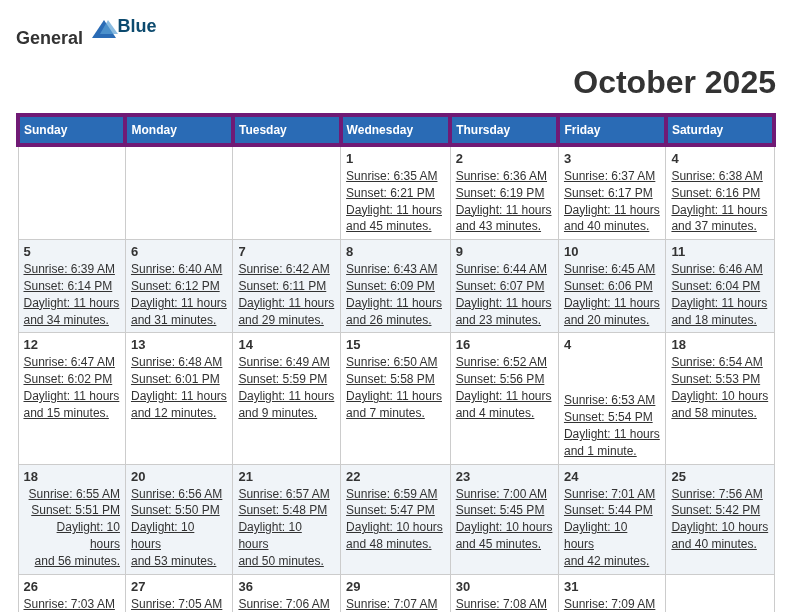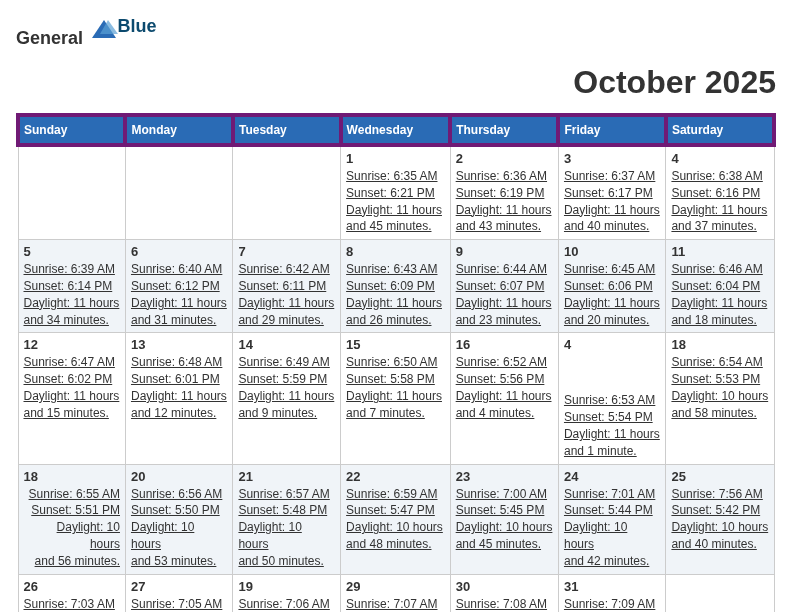--- a/index.html
+++ b/index.html
@@ -320,21 +320,21 @@
 and 37 minutes.</div>
         </td>
         <td>
           <span class="day-number">27</span>
           <div class="day-info" style="white-space: pre-line;">Sunrise: 7:05 AM
 Sunset: 5:40 PM
 Daylight: 10 hours
 and 35 minutes.</div>
         </td>
         <td>
-          <span class="day-number">19</span>
+          <span class="day-number">36</span>
           <div class="day-info" style="white-space: pre-line;">Sunrise: 7:06 AM
 Sunset: 5:38 PM
 Daylight: 10 hours
 and 32 minutes.</div>
         </td>
         <td>
           <span class="day-number">29</span>
           <div class="day-info" style="white-space: pre-line;">Sunrise: 7:07 AM
 Sunset: 5:37 PM
 Daylight: 10 hours

